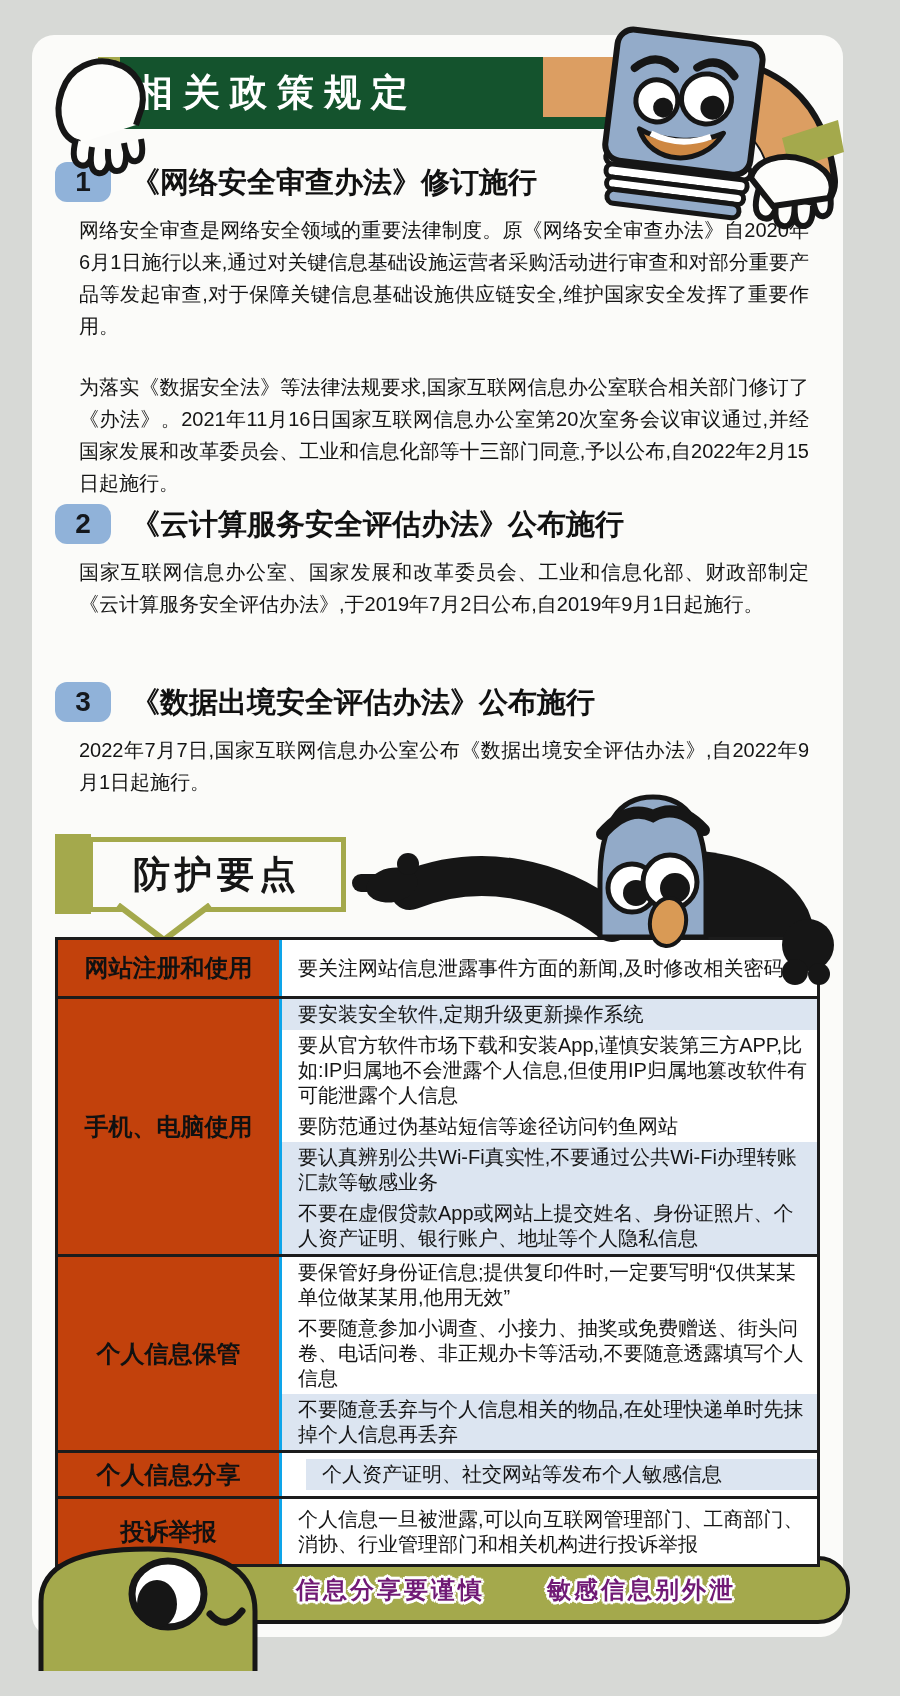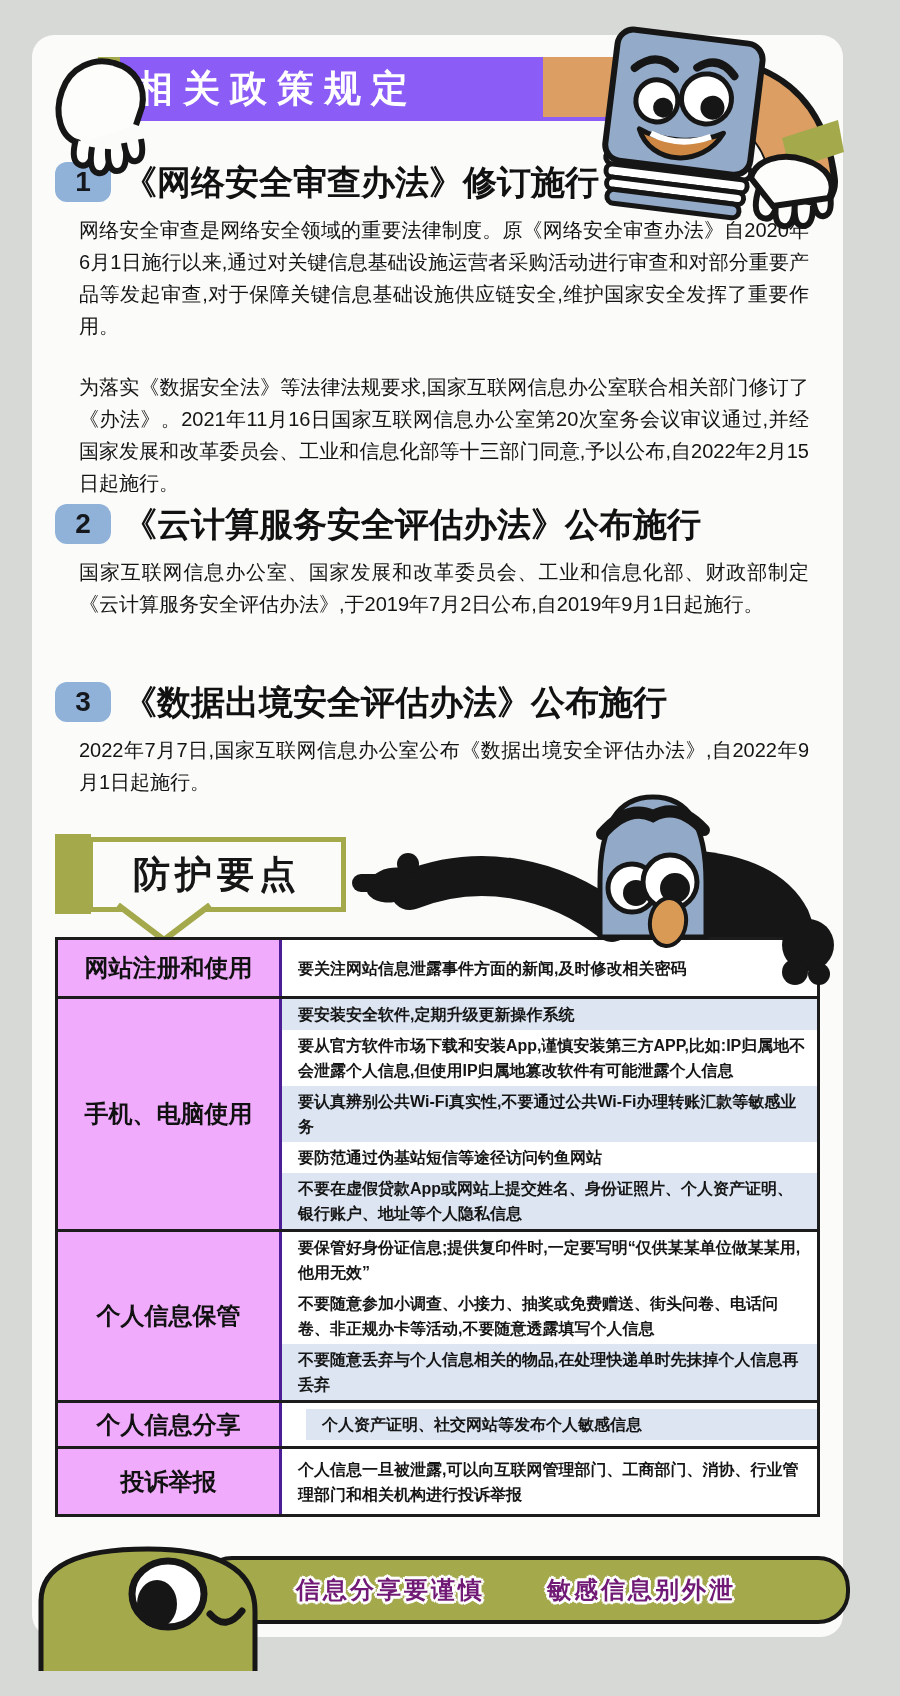--- a/index.html
+++ b/index.html
@@ -3,52 +3,52 @@
 <meta charset="utf-8">
 <style>
   html,body{margin:0;padding:0;background:#d7d9d6;}
   *{box-sizing:border-box;font-family:"Liberation Sans","DejaVu Sans",sans-serif;}
   .canvas{position:relative;width:900px;height:1696px;background:#d7d9d6;overflow:hidden;}
   .card{position:absolute;left:32px;top:35px;width:811px;height:1602px;background:#fbfbf9;border-radius:22px;}
 
   
   .banner{position:absolute;left:66px;top:22px;width:582px;height:60px;display:flex;z-index:1;}
   .banner .olive{width:22px;height:60px;background:#a4a94c;}
-  .banner .orange{flex:1;height:64px;background:#8b5cf6;display:flex;align-items:center;}
+  .banner .orange{flex:1;height:72px;background:#14532d;display:flex;align-items:center;}
   .banner .title{color:#ffffff;font-size:37px;font-weight:bold;letter-spacing:10px;padding-left:16px;white-space:nowrap;}
   .hand-svg{position:absolute;left:10px;top:8px;z-index:2;}
   .book-svg{position:absolute;left:511px;top:-25px;z-index:2;}
 
   
   .section{position:absolute;left:23px;width:764px;}
   .sec1{top:127px}.sec2{top:469px}.sec3{top:647px}
   .sec-head{display:flex;align-items:center;}
   .chip{width:56px;height:40px;border-radius:12px;background:#90b2d9;color:#14181d;
         font-size:28px;font-weight:bold;display:flex;align-items:center;justify-content:center;flex:none;}
-  .sec-title{font-size:34px;font-weight:bold;color:#111;margin-left:12px;line-height:40px;white-space:nowrap;}
+  .sec-title{font-size:29px;font-weight:bold;color:#111;margin-left:20px;line-height:40px;white-space:nowrap;}
   .section p{margin:12px 0 0 24px;width:730px;font-size:20px;line-height:32px;color:#141414;text-align:justify;}
   .section p + p{margin-top:29px;}
 
   
   .pt-olive{position:absolute;left:23px;top:799px;width:36px;height:80px;background:#a4a94c;}
   .pt-box{position:absolute;left:56px;top:802px;width:258px;height:75px;background:#fbfbf9;
           border:5px solid #a4a94c;display:flex;align-items:center;justify-content:center;z-index:1;}
   .pt-text{font-size:37px;font-weight:bold;letter-spacing:5px;color:#161616;}
   .pt-chev{position:absolute;left:84px;top:868px;z-index:2;}
   .owl-svg{position:absolute;left:318px;top:755px;z-index:3;}
 
   
   .p-table{position:absolute;left:23px;top:902px;width:765px;border:3px solid #1c1c1c;background:#ffffff;z-index:2;}
   .t-group{display:flex;border-top:3px solid #1c1c1c;}
   .t-group:first-child{border-top:none;}
-  .t-label{width:224px;flex:none;background:#f0abfc;border-right:3px solid #4c1d95;
+  .t-label{width:224px;flex:none;background:#c2410c;border-right:3px solid #0ea5e9;
            display:flex;align-items:center;justify-content:center;text-align:center;
            font-size:24px;font-weight:bold;color:#111;padding:4px;}
   .t-items{flex:1;display:flex;flex-direction:column;justify-content:center;}
-  .t-item{padding:3px 10px 3px 16px;font-size:16px;line-height:25px;color:#151515;background:#ffffff;font-weight:bold;}
+  .t-item{padding:3px 10px 3px 16px;font-size:20px;line-height:25px;color:#151515;background:#ffffff;}
   .t-item.alt{background:#dce5f1;}
   .t-group:nth-child(1){min-height:56px;}
   .t-group:nth-child(4){min-height:46px;gap:24px;}
   .t-group:nth-child(5){min-height:68px;}
 
   
   .foot-banner{position:absolute;left:168px;top:1521px;width:650px;height:68px;background:#a4a94c;
                border:4px solid #161616;border-radius:32px;display:flex;align-items:center;z-index:1;}
   .foot-text{font-size:24px;font-weight:bold;color:#701a75;letter-spacing:3px;padding-left:92px;white-space:nowrap;
              text-shadow:-2px -2px 0 #fff,2px -2px 0 #fff,-2px 2px 0 #fff,2px 2px 0 #fff,0 3px 0 #fff,0 -3px 0 #fff,3px 0 0 #fff,-3px 0 0 #fff;}
@@ -173,22 +173,22 @@
           <div class="t-label">网站注册和使用</div>
           <div class="t-items">
             <div class="t-item">要关注网站信息泄露事件方面的新闻,及时修改相关密码</div>
           </div>
         </div>
         <div class="t-group">
           <div class="t-label">手机、电脑使用</div>
           <div class="t-items">
             <div class="t-item alt">要安装安全软件,定期升级更新操作系统</div>
             <div class="t-item">要从官方软件市场下载和安装App,谨慎安装第三方APP,比如:IP归属地不会泄露个人信息,但使用IP归属地篡改软件有可能泄露个人信息</div>
+            <div class="t-item">要防范通过伪基站短信等途径访问钓鱼网站</div>
             <div class="t-item alt">要认真辨别公共Wi-Fi真实性,不要通过公共Wi-Fi办理转账汇款等敏感业务</div>
-            <div class="t-item">要防范通过伪基站短信等途径访问钓鱼网站</div>
             <div class="t-item alt">不要在虚假贷款App或网站上提交姓名、身份证照片、个人资产证明、银行账户、地址等个人隐私信息</div>
           </div>
         </div>
         <div class="t-group">
           <div class="t-label">个人信息保管</div>
           <div class="t-items">
             <div class="t-item">要保管好身份证信息;提供复印件时,一定要写明“仅供某某单位做某某用,他用无效”</div>
             <div class="t-item">不要随意参加小调查、小接力、抽奖或免费赠送、街头问卷、电话问卷、非正规办卡等活动,不要随意透露填写个人信息</div>
             <div class="t-item alt">不要随意丢弃与个人信息相关的物品,在处理快递单时先抹掉个人信息再丢弃</div>
           </div>

